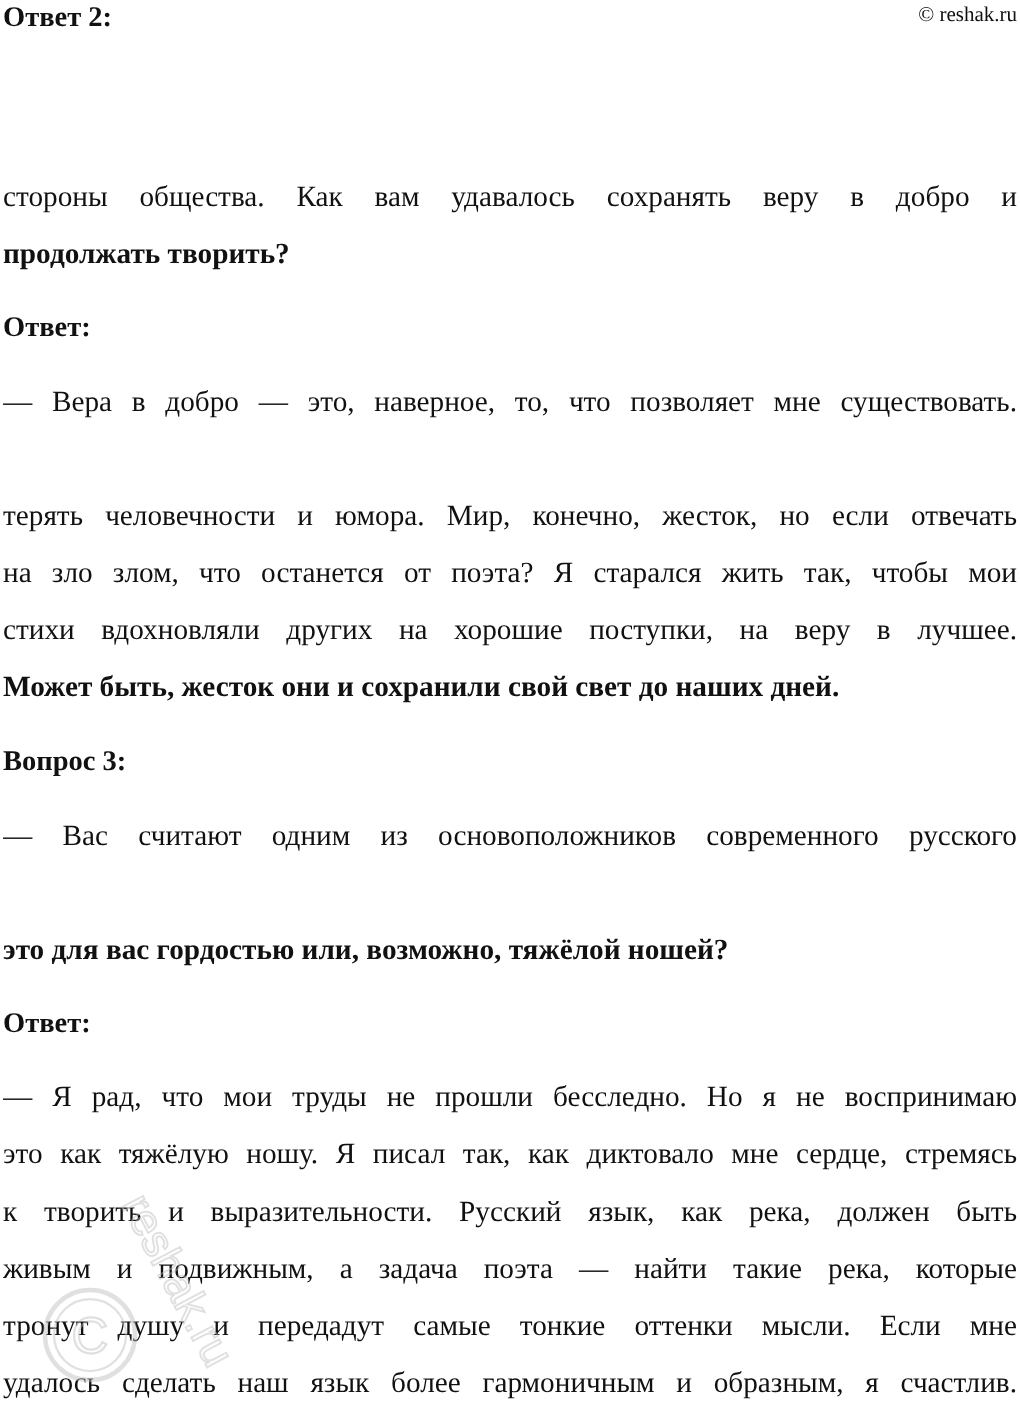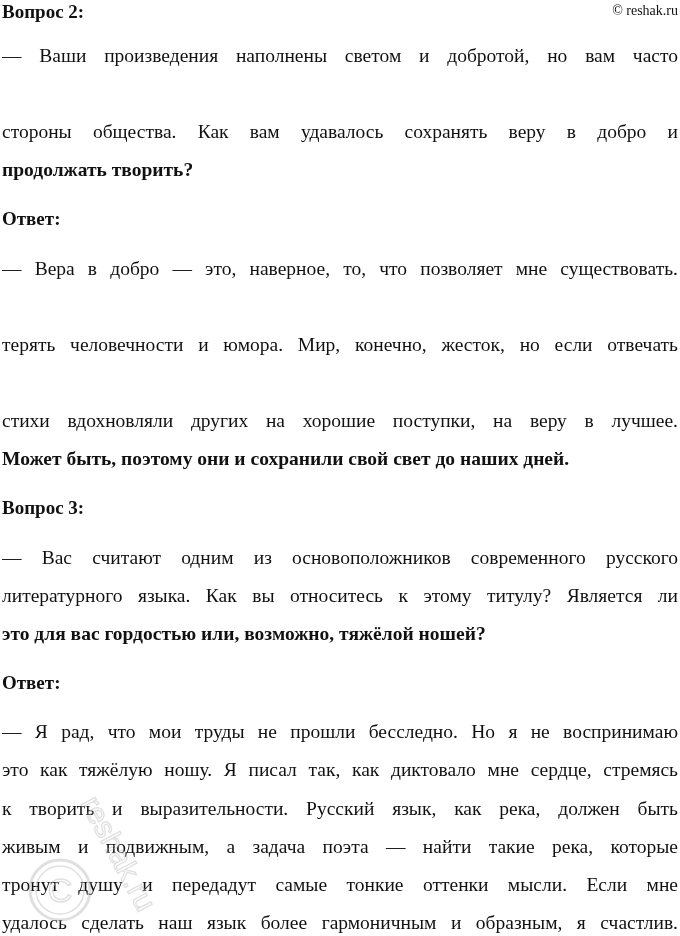--- a/index.html
+++ b/index.html
@@ -65,34 +65,33 @@
       opacity: 0.45;
     }
   </style>
 </head>
 <body>
 
 <div class="page">
 
   <div class="copyright">© reshak.ru</div>
 
-  <div class="heading" style="top:1px">Вопрос 2:</div>
-  <div class="line" style="top:44px">— Ваши произведения наполнены светом и добротой, но вам часто</div>
+  <div class="heading" style="top:1px">Ответ 2:</div>
   <div class="line" style="top:120px">стороны общества. Как вам удавалось сохранять веру в добро и</div>
   <div class="line last" style="top:158px">продолжать творить?</div>
 
   <div class="heading" style="top:208px">Ответ:</div>
   <div class="line" style="top:257px">— Вера в добро — это, наверное, то, что позволяет мне существовать.</div>
   <div class="line" style="top:333px">терять человечности и юмора. Мир, конечно, жесток, но если отвечать</div>
+  <div class="line" style="top:371px">на зло злом, что останется от поэта? Я старался жить так, чтобы мои</div>
   <div class="line" style="top:409px">стихи вдохновляли других на хорошие поступки, на веру в лучшее.</div>
-  <div class="line last" style="top:447px">Может быть, поэтому они и сохранили свой свет до наших дней.</div>
+  <div class="line last" style="top:447px">Может быть, жесток они и сохранили свой свет до наших дней.</div>
 
   <div class="heading" style="top:497px">Вопрос 3:</div>
   <div class="line" style="top:546px">— Вас считают одним из основоположников современного русского</div>
-  <div class="line" style="top:584px">литературного языка. Как вы относитесь к этому титулу? Является ли</div>
   <div class="line last" style="top:622px">это для вас гордостью или, возможно, тяжёлой ношей?</div>
 
   <div class="heading" style="top:672px">Ответ:</div>
   <div class="line" style="top:720px">— Я рад, что мои труды не прошли бесследно. Но я не воспринимаю</div>
   <div class="line" style="top:758px">это как тяжёлую ношу. Я писал так, как диктовало мне сердце, стремясь</div>
   <div class="line" style="top:797px">к творить и выразительности. Русский язык, как река, должен быть</div>
   <div class="line" style="top:835px">живым и подвижным, а задача поэта — найти такие река, которые</div>
   <div class="line" style="top:873px">тронут душу и передадут самые тонкие оттенки мысли. Если мне</div>
   <div class="line" style="top:911px">удалось сделать наш язык более гармоничным и образным, я счастлив.</div>
 

